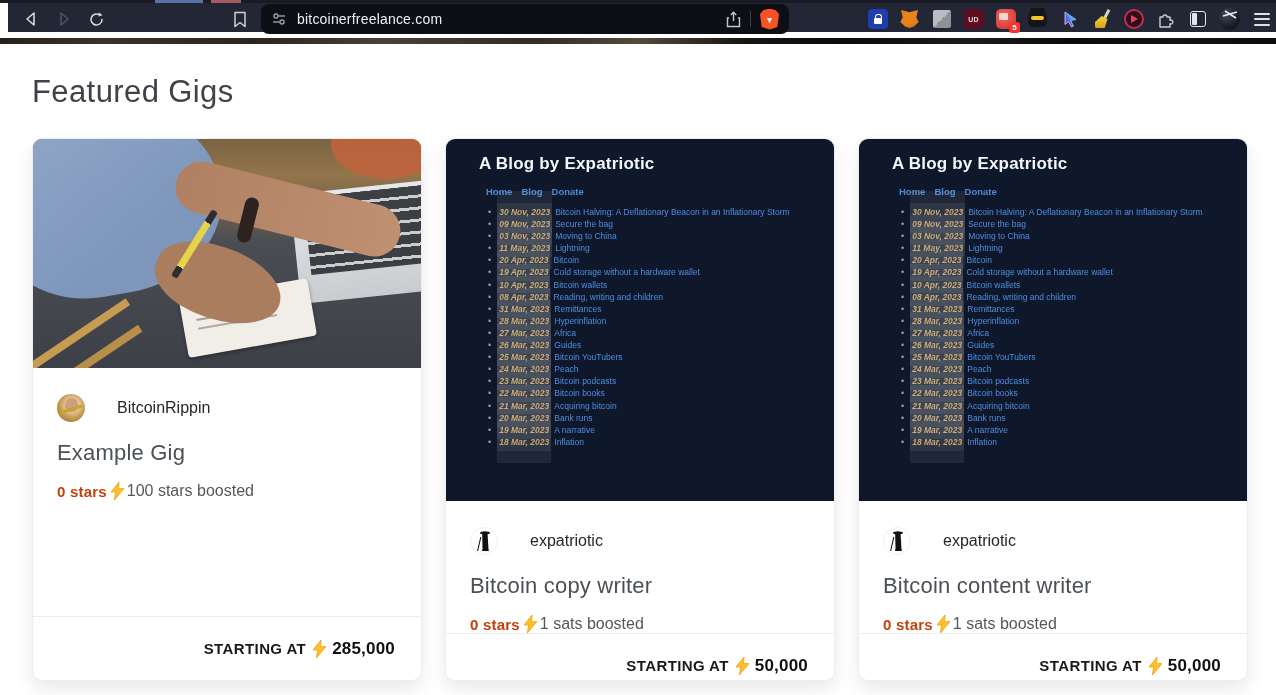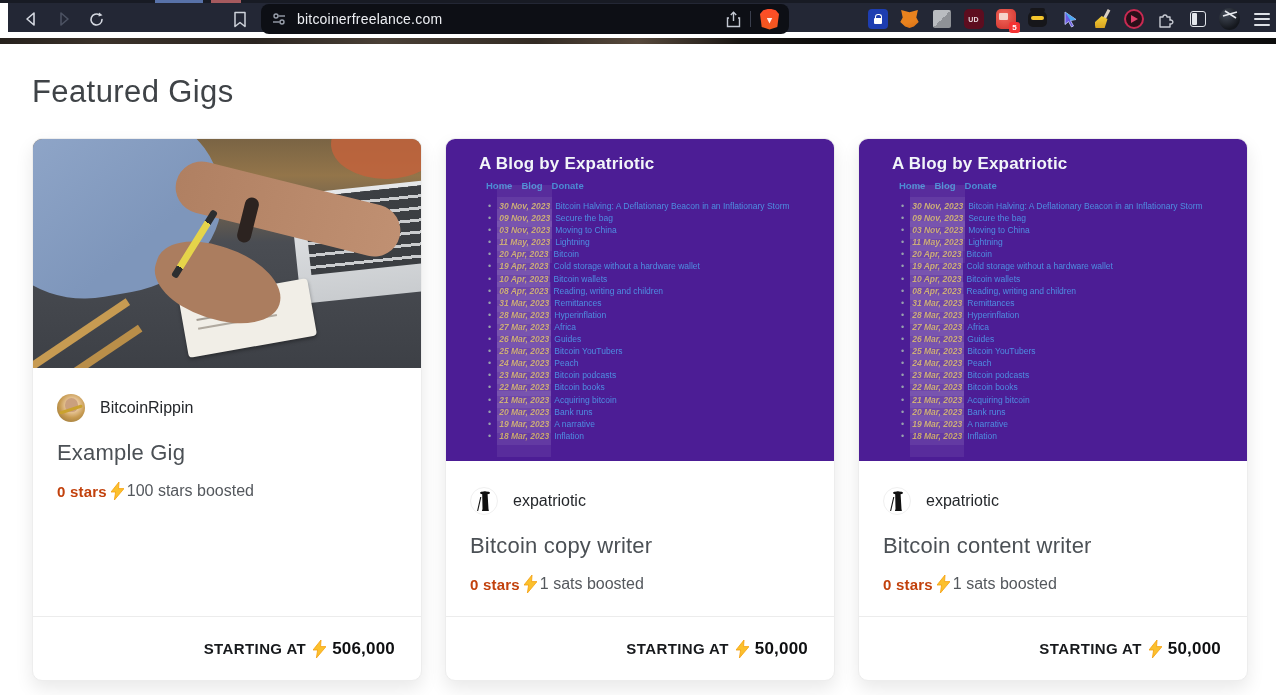--- a/index.html
+++ b/index.html
@@ -66,21 +66,21 @@
     font-size:31px; font-weight:500; color:#3f4347; letter-spacing:0.4px;
   }
   .cards { position:absolute; left:32px; top:138px; display:flex; gap:23px; }
   .card {
     width:390px; height:543px; background:#fff;
     border:1px solid #ededed; border-radius:10px;
     box-shadow:0 8px 18px rgba(0,0,0,0.09);
     display:flex; flex-direction:column; overflow:hidden;
   }
   .card-body { flex:1; padding:26px 24px 0; }
-  .seller-row { display:flex; align-items:center; gap:15px; margin-bottom:18px; }
+  .seller-row { display:flex; align-items:center; gap:32px; margin-bottom:18px; }
   .avatar { width:28px; height:28px; border-radius:50%; overflow:hidden; flex:0 0 auto; position:relative; }
   .avatar-photo { background:radial-gradient(circle at 55% 40%, #e9c79b 0 28%, #c79b52 55%, #8a6a2e 100%); }
   .avatar-photo::before { content:""; position:absolute; left:8px; top:4px; width:13px; height:14px; background:#caa07e; border-radius:50% 50% 45% 45%; }
   .avatar-photo::after { content:""; position:absolute; left:2px; top:14px; width:24px; height:3px; background:#caa22e; transform:rotate(-18deg); border-radius:2px; }
   .avatar-white { background:#fff; border:1px solid #f0f0f0; display:flex; align-items:center; justify-content:center; }
   .seller-name { font-size:16px; font-weight:500; color:#24272b; }
   .gig-title { font-size:22px; font-weight:400; color:#4b5055; margin-bottom:16px; letter-spacing:0.2px; }
   .stats { display:flex; align-items:center; font-size:16px; color:#54585d; }
   .stats .stars { font-weight:700; color:#c2410c; font-size:15px; letter-spacing:0.2px; }
   .bolt { flex:0 0 auto; margin:0 3px 0 4px; }
@@ -98,23 +98,23 @@
   .ph-arm { position:absolute; left:140px; top:44px; width:230px; height:52px; background:linear-gradient(90deg,#b08062,#c09072); border-radius:28px; transform:rotate(14deg); }
   .ph-band { position:absolute; left:208px; top:58px; width:14px; height:46px; background:#2c2320; border-radius:7px; transform:rotate(14deg); }
   .ph-hand { position:absolute; left:120px; top:108px; width:130px; height:72px; background:#ab7d5f; border-radius:46% 54% 50% 50%; transform:rotate(18deg); }
   .ph-pad { position:absolute; left:150px; top:150px; width:130px; height:58px; background:#f1eee7; border-radius:4px; transform:rotate(-10deg); box-shadow:0 2px 4px rgba(0,0,0,.35); }
   .ph-pad::before { content:""; position:absolute; left:14px; top:12px; width:80px; height:2px; background:#9a938a; box-shadow:0 9px 0 #a39c92, 0 18px 0 #b0a99f; }
   .ph-pen { position:absolute; left:158px; top:66px; width:7px; height:78px; background:linear-gradient(180deg,#2c2e30 0 18%, #e5d44a 18% 85%, #2c2e30 85%); border-radius:3px; transform:rotate(32deg); }
   .ph-trim { position:absolute; left:-24px; bottom:26px; width:130px; height:8px; background:#c79b52; transform:rotate(-34deg); }
   .ph-trim2 { position:absolute; left:-30px; bottom:-6px; width:150px; height:8px; background:#b98e49; transform:rotate(-34deg); }
   .ph-orange { position:absolute; right:-20px; top:-30px; width:110px; height:70px; background:#c2633c; border-radius:50%; filter:none; opacity:.85; }
   
-  .blog-prev { height:322px; flex:0 0 auto; background:#4c1d95; padding:15px 0 0 33px; overflow:hidden; color:#fff; }
+  .blog-prev { height:362px; flex:0 0 auto; background:#0f172a; padding:15px 0 0 33px; overflow:hidden; color:#fff; }
   .blog-title { font-size:17px; font-weight:700; color:#f2f5f9; letter-spacing:0.2px; }
-  .blog-nav { margin-top:6px; display:flex; gap:9px; font-size:9.5px; font-weight:600; color:#4c8bd4;padding-left:7px; }
+  .blog-nav { margin-top:12px; display:flex; gap:9px; font-size:9.5px; font-weight:600; color:#4c8bd4;padding-left:7px; }
   .blog-list { margin-top:9px; list-style:none; }
   .blog-list li { font-size:8.5px; line-height:12.1px; white-space:nowrap; }
   .blog-list li::before { content:"•"; color:#97a0ae; margin:0 6px 0 9px; font-size:9px; }
   .post-date { font-style:italic; font-weight:600; color:#c9a86f; background:rgba(255,255,255,0.07); padding:16px 2px; }
   .post-title { color:#4e8ee2; margin-left:3px; }
   svg { display:block; }
 </style>
 </head>
 <body>
 
@@ -268,21 +268,21 @@
         <span>100 stars boosted</span>
       </div>
     </div>
     <div class="card-footer">
       <span class="starting-label">STARTING AT</span>
       <span class="bolt">
         <svg width="13" height="18" viewBox="0 0 13 18">
             <path d="M8 0 L0 10 h4.6 L3.4 18 L13 6.6 H7.6 Z" fill="#fbc02d" stroke="#f59e0b" stroke-width="0.8"></path>
           </svg>
       </span>
-      <span class="price">506,000</span>
+      <span class="price">285,000</span>
     </div>
   </div>
 
   <div class="card">
     <div class="blog-prev">
       <div class="blog-title">A Blog by Expatriotic</div>
       <div class="blog-nav">
         <span>Home</span>
         <span>Blog</span>
         <span>Donate</span>

